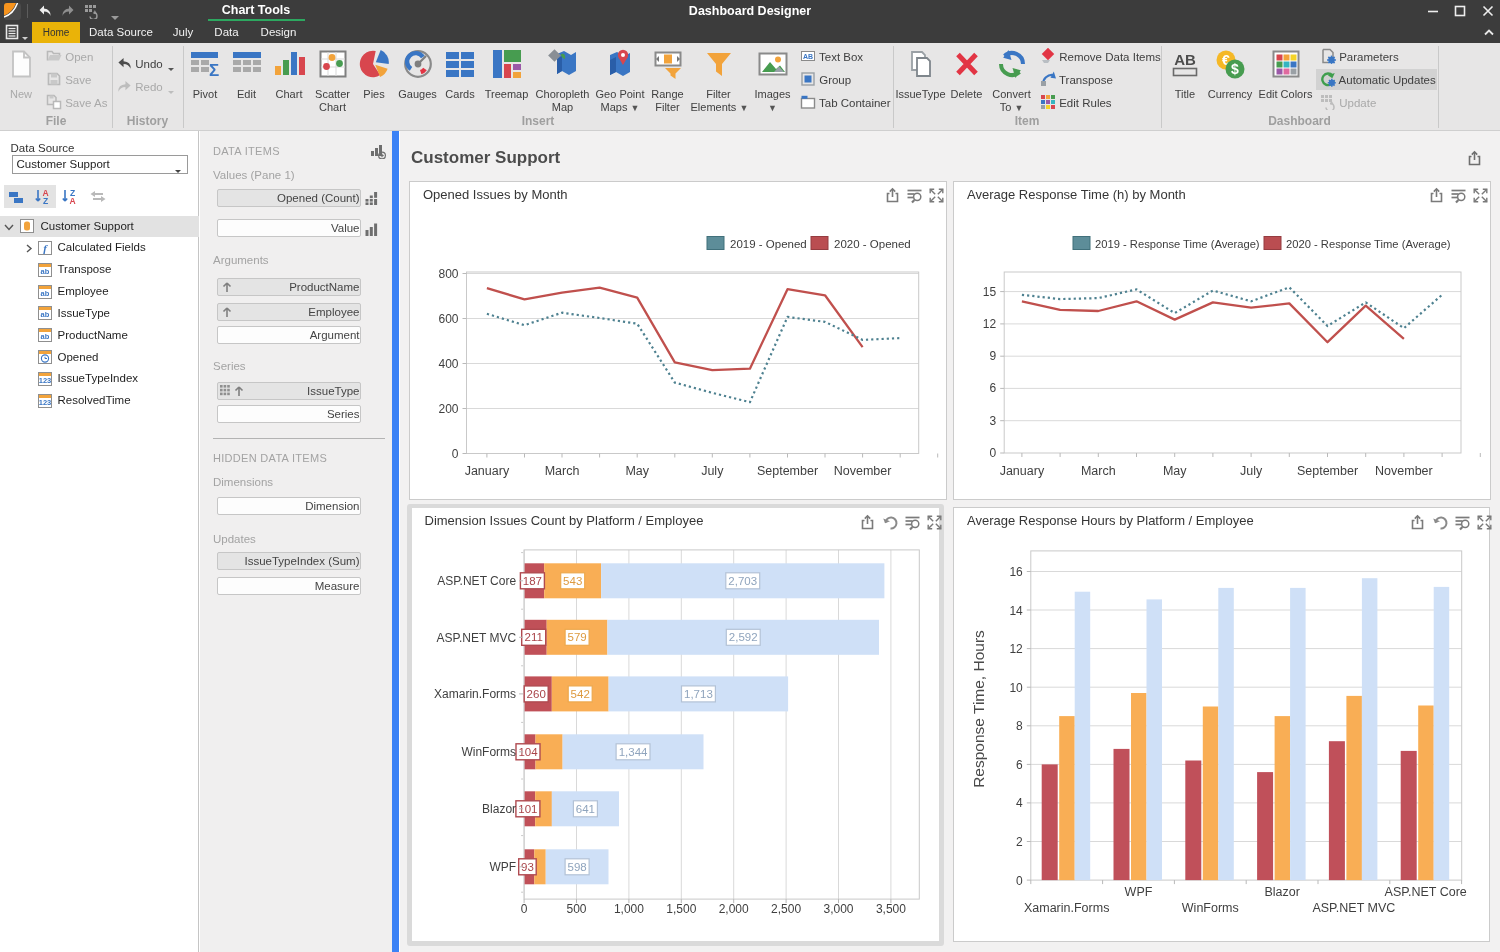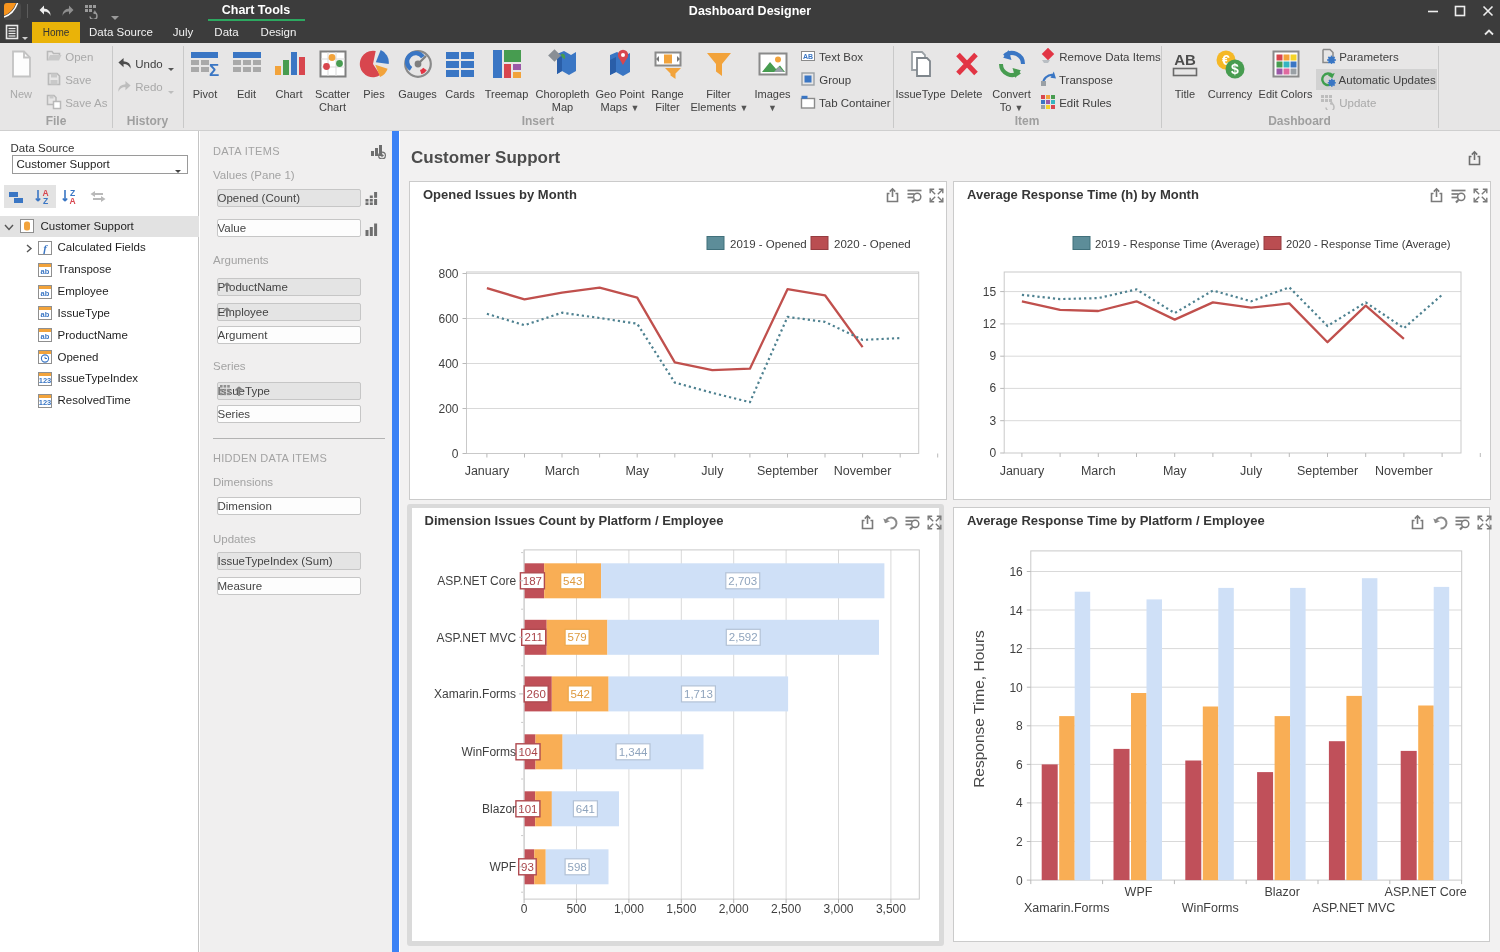--- a/index.html
+++ b/index.html
@@ -10,25 +10,25 @@
 .rsep{position:absolute;top:3px;width:1px;height:82px;background:#c9c9c9}
 .gcap{position:absolute;top:71px;width:120px;text-align:center;font-size:12px;font-weight:bold;color:#9f9f9f}
 .big{position:absolute;top:3px;width:56px;text-align:center}
 .big svg{display:inline-block;margin-top:2px}
 .big .lbl{font-size:11px;color:#404040;line-height:13px;margin-top:4px;white-space:nowrap}
 .srow{position:absolute;height:22px;line-height:22px;font-size:11.5px;color:#404040;white-space:nowrap}
 .srow svg{vertical-align:-3px}
 #leftpanel{position:absolute;left:0;top:131px;width:199px;height:821px;background:#fff;border-right:1px solid #c5c5c5;font-size:11.5px;color:#333}
 #datapanel{position:absolute;left:200px;top:131px;width:199px;height:821px;background:#f0efef;border-right:7px solid #3b82f6;font-size:11.5px}
 .sect{position:absolute;left:13px;color:#a3a3a3;font-size:11.5px}
-.dbtn{position:absolute;left:16.5px;width:144px;height:18px;border:1px solid #c6c6c6;border-radius:2px;background:#fdfdfd;color:#444;font-size:11.5px;text-align:left;line-height:17px;overflow:hidden}
+.dbtn{position:absolute;left:16.5px;width:144px;height:18px;border:1px solid #c6c6c6;border-radius:2px;background:#fdfdfd;color:#444;font-size:11.5px;text-align:right;line-height:17px;overflow:hidden}
 .dbtn.filled{background:#e4e4e4}
 #dashboard{position:absolute;left:400px;top:131px;width:1100px;height:821px;background:#f2f1f1}
 .panel{position:absolute;background:#fff;border:1px solid #cbcbcb}
-.ptitle{position:absolute;left:13px;top:4.5px;font-size:13px;font-weight:bold;color:#363636;white-space:nowrap}
+.ptitle{position:absolute;left:13px;top:4.5px;font-size:13px;font-weight:normal;color:#363636;white-space:nowrap}
 </style></head><body>
 <div id="app">
     <div id="titlebar">
       <svg class="abs" style="left:4px;top:3px" width="17" height="17" viewBox="0 0 17 17">
         <rect x="0" y="0" width="17" height="17" rx="3" fill="#4a4a4a"></rect>
         <path d="M0 12.5 Q8.5 9.5 12 0 L3 0 Q0 0 0 3 Z" fill="#f7941e"></path>
         <path d="M0 14 Q9.5 11 13.5 0" fill="none" stroke="#fff" stroke-width="1.5"></path>
       </svg>
       <div class="abs" style="left:27px;top:4px;width:1px;height:14px;background:#5d5d5d"></div>
       <svg class="abs" style="left:38px;top:4px" width="14" height="14" viewBox="0 0 14 14">
@@ -728,21 +728,21 @@
           <text x="321.7" y="404.6" font-size="12" fill="#3f3f3f" text-anchor="middle" font-family="&quot;Liberation Sans&quot;, sans-serif">2,000</text>
           <line x1="374.1" y1="391.1" x2="374.1" y2="395.1" stroke="#b9b9b9" stroke-width="1"></line>
           <text x="374.1" y="404.6" font-size="12" fill="#3f3f3f" text-anchor="middle" font-family="&quot;Liberation Sans&quot;, sans-serif">2,500</text>
           <line x1="426.5" y1="391.1" x2="426.5" y2="395.1" stroke="#b9b9b9" stroke-width="1"></line>
           <text x="426.5" y="404.6" font-size="12" fill="#3f3f3f" text-anchor="middle" font-family="&quot;Liberation Sans&quot;, sans-serif">3,000</text>
           <line x1="478.9" y1="391.1" x2="478.9" y2="395.1" stroke="#b9b9b9" stroke-width="1"></line>
           <text x="478.9" y="404.6" font-size="12" fill="#3f3f3f" text-anchor="middle" font-family="&quot;Liberation Sans&quot;, sans-serif">3,500</text>
         </svg>
       </div>
       <div class="panel" style="left:553px;top:376px;width:537px;height:435px">
-        <div class="ptitle">Average Response Time by Platform / Employee</div>
+        <div class="ptitle">Average Response Hours by Platform / Employee</div>
         <svg class="abs" style="left:455px;top:6px" width="17" height="17" viewBox="0 0 17 17">
           <path d="M5.5 6.5 H3.5 V14.5 H13.5 V6.5 H11.5" fill="none" stroke="#7a7a7a" stroke-width="1.6"></path>
           <line x1="8.5" y1="2.5" x2="8.5" y2="10" stroke="#7a7a7a" stroke-width="1.6"></line>
           <path d="M5.8 4.6 L8.5 1.8 L11.2 4.6" fill="none" stroke="#7a7a7a" stroke-width="1.6"></path>
         </svg>
         <svg class="abs" style="left:478px;top:6px" width="17" height="17" viewBox="0 0 17 17">
           <path d="M3.5 8.5 A5.5 5.5 0 1 1 8.5 14.5" fill="none" stroke="#8a8a8a" stroke-width="2"></path>
           <path d="M1.2 4.5 L3.2 9.3 L8 7.2" fill="#8a8a8a" stroke="none"></path>
         </svg>
         <svg class="abs" style="left:500px;top:6px" width="17" height="17" viewBox="0 0 17 17">

